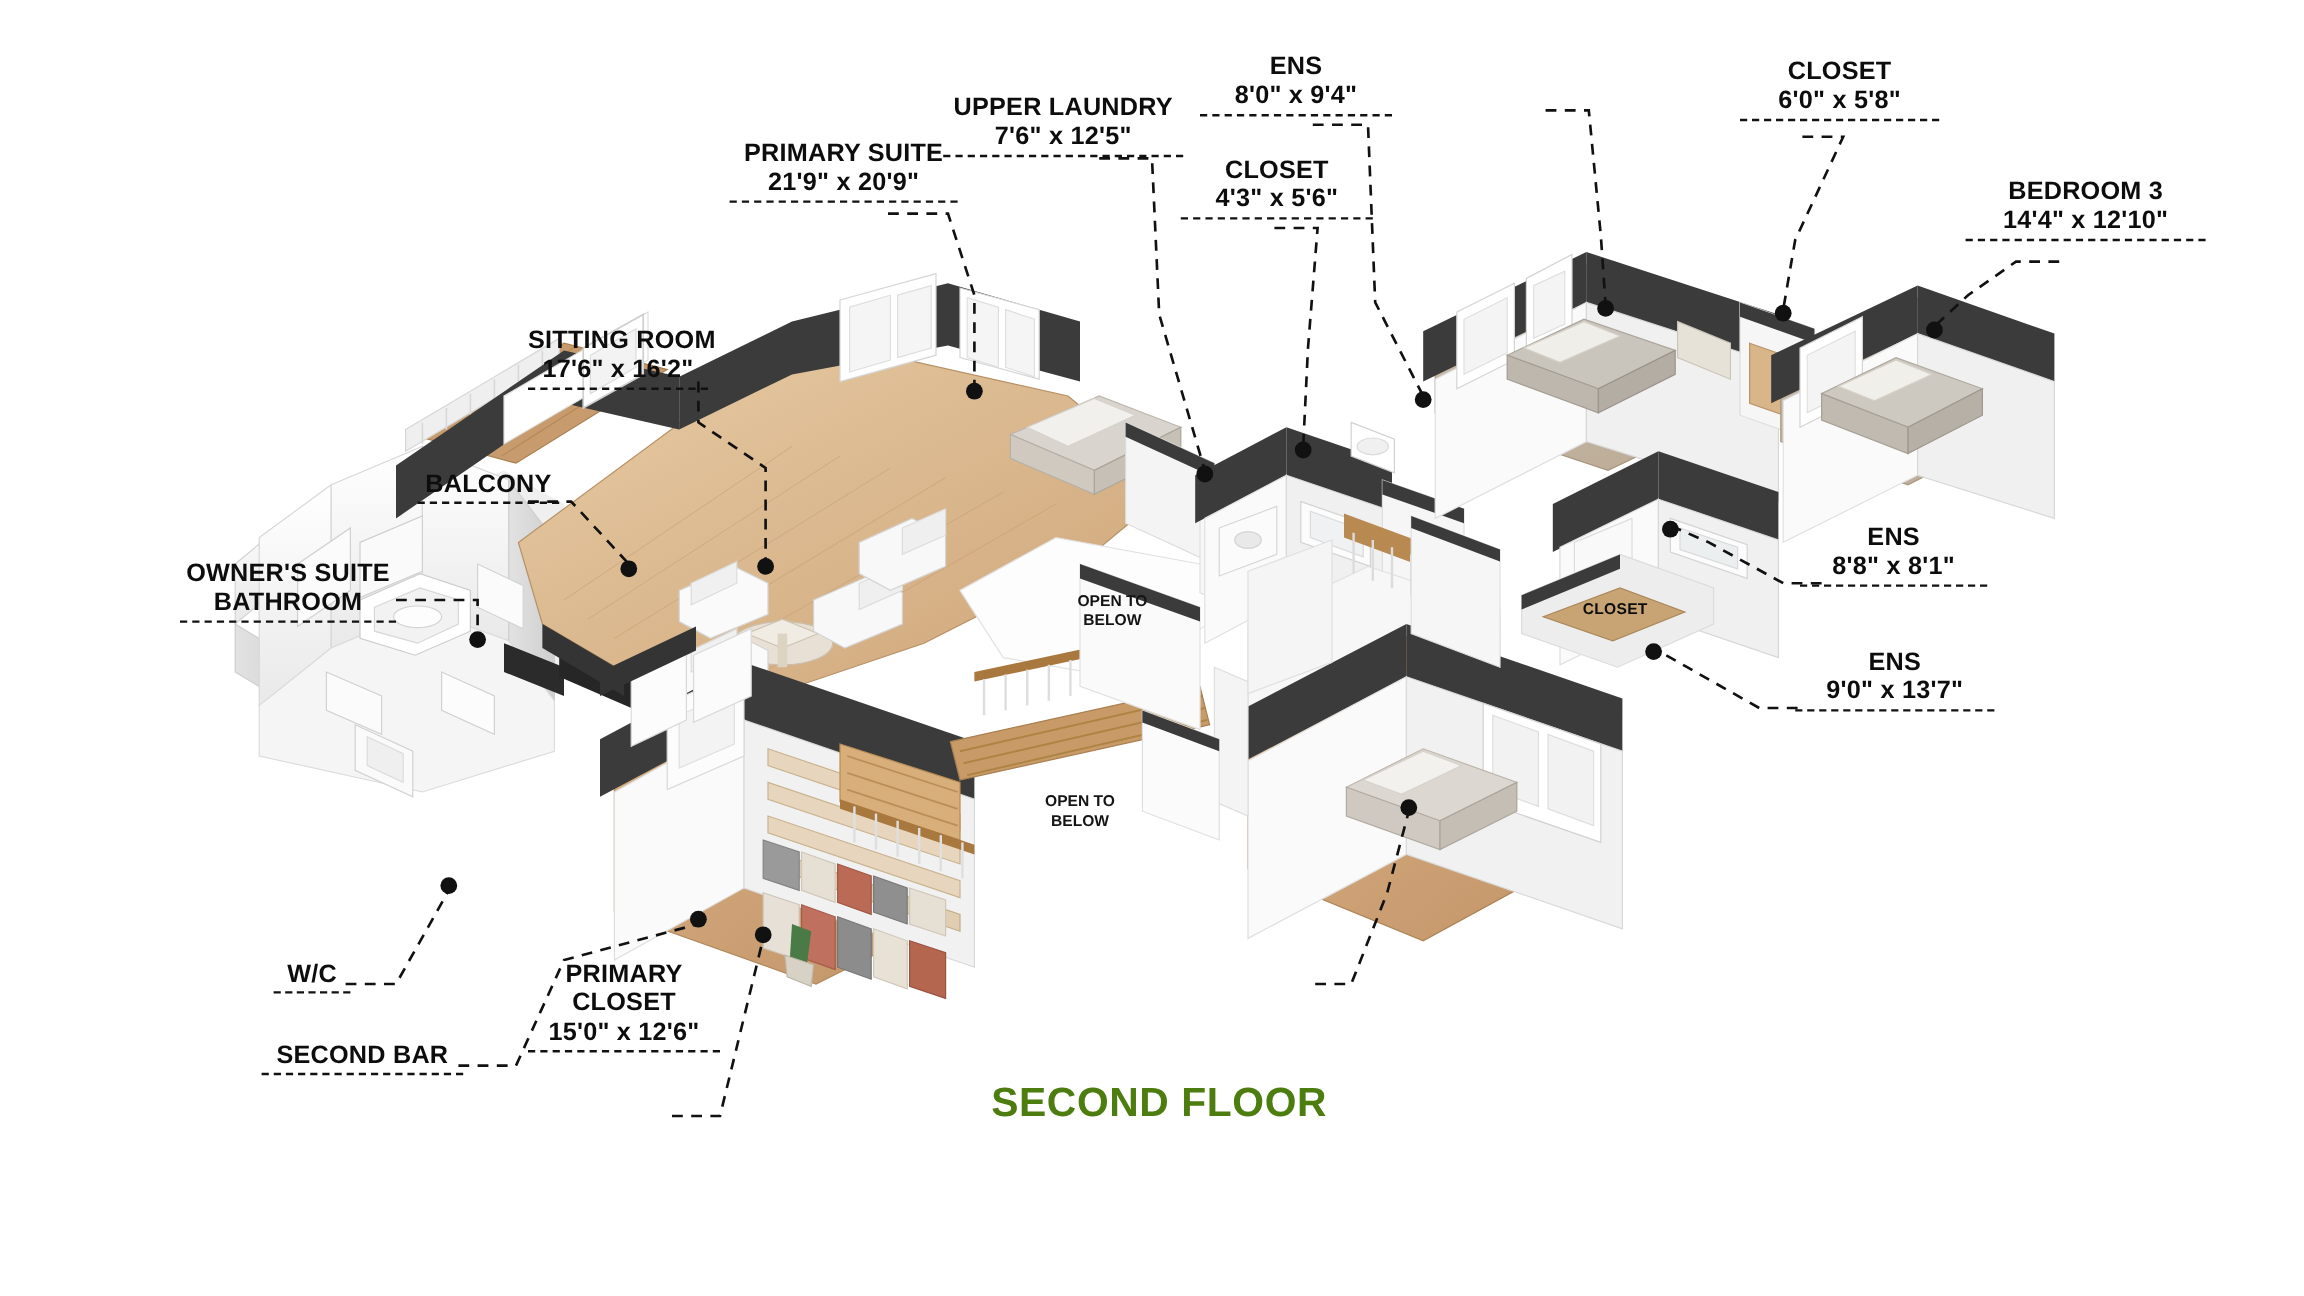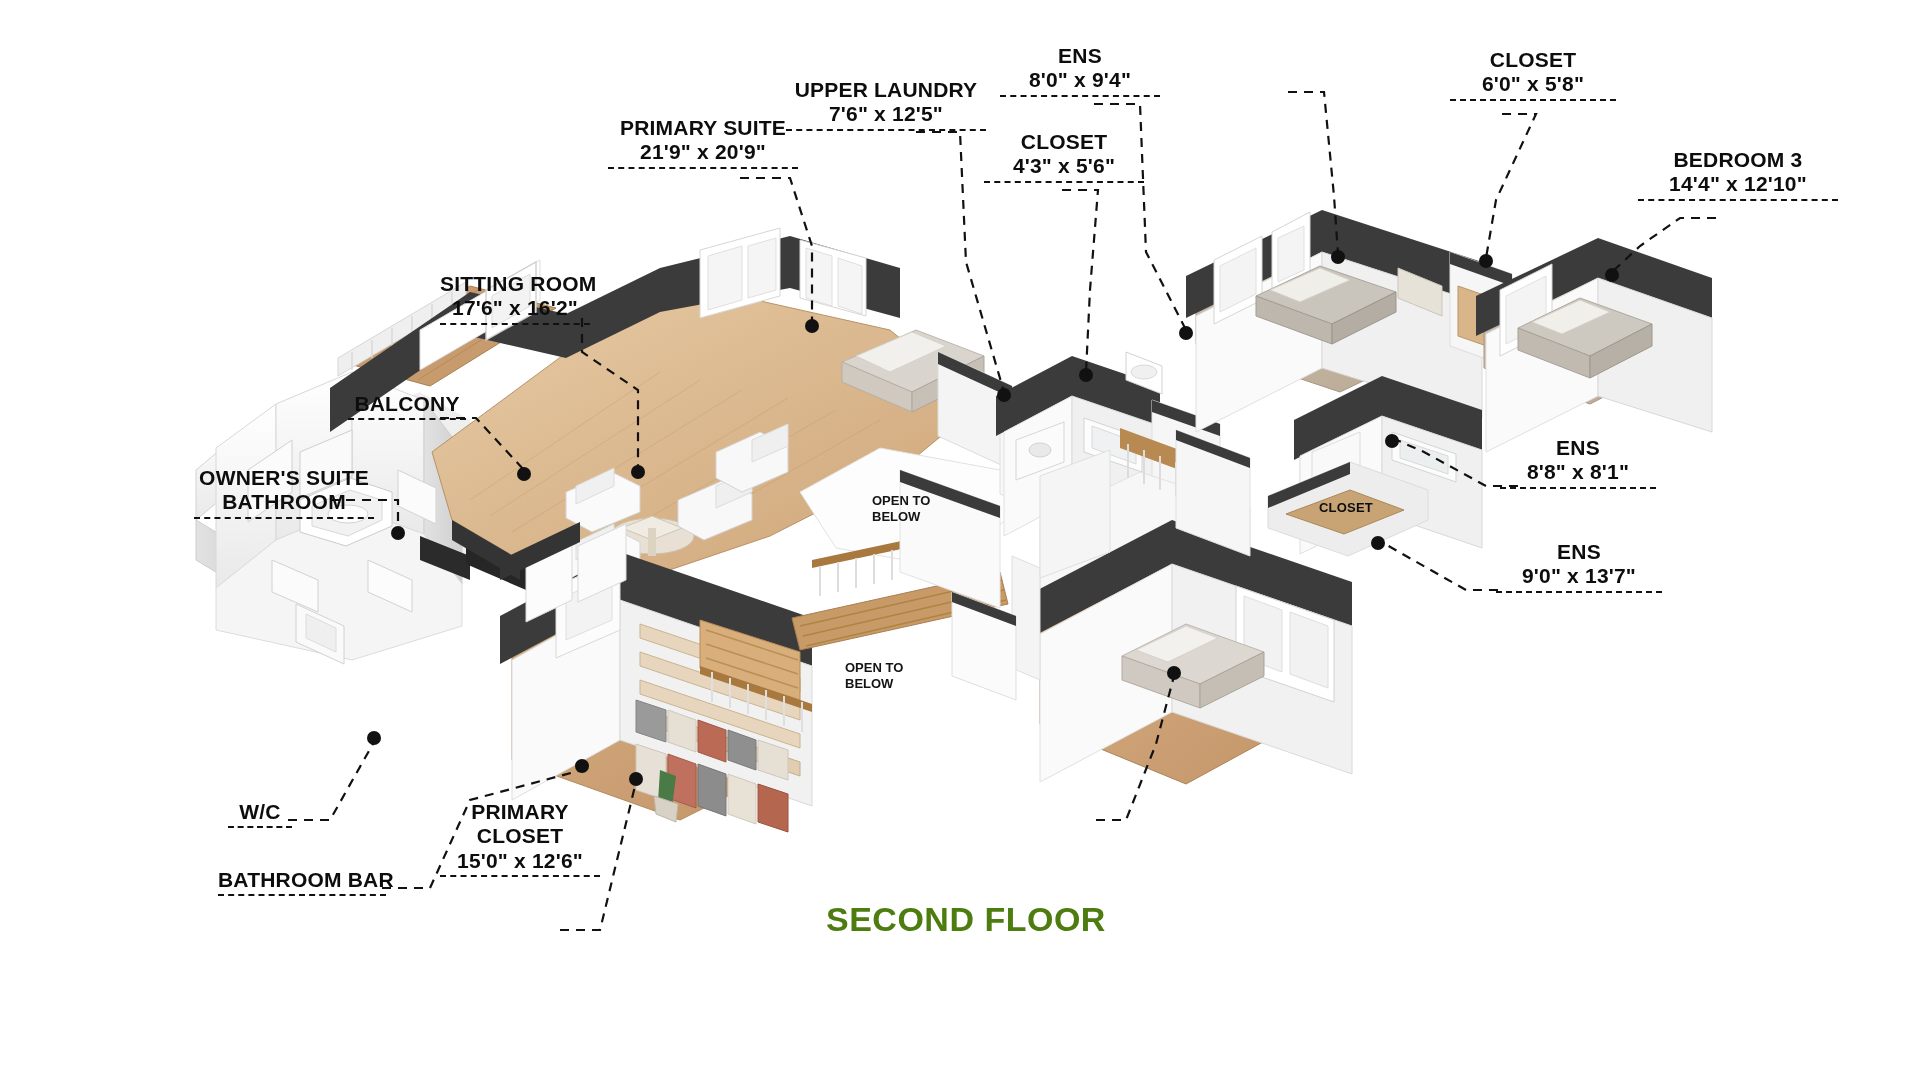--- a/index.html
+++ b/index.html
@@ -12,21 +12,21 @@
   svg.plan{position:absolute;left:0;top:0;width:1920px;height:1080px;}
 
   
   .lbl{position:absolute;text-align:center;white-space:nowrap;
        font-weight:700;letter-spacing:.2px;line-height:1.16;color:#0d0d0d;}
   .lbl .nm{display:block;font-size:21px;font-weight:700;}
   .lbl .dm{display:block;font-size:21px;font-weight:700;}
   .lbl.tiny .nm{font-size:13px;font-weight:600;}
   .lbl .rule{display:block;height:0;border-top:2.2px dashed #111;margin-top:2px;}
 
-  .otb{position:absolute;white-space:nowrap;
+  .otb{position:absolute;text-align:center;white-space:nowrap;
        font-size:13px;font-weight:700;line-height:1.25;color:#141414;}
 
   
   #footer{position:absolute;left:0;bottom:0;width:1920px;}
   #floor-title{position:absolute;left:826px;top:900px;font-size:34px;font-weight:800;
                letter-spacing:.5px;color:#4d7c0f;}
 </style>
 </head>
 <body>
 
@@ -383,21 +383,21 @@
       <circle cx="1086" cy="375" r="7"></circle>
       <circle cx="1338" cy="257" r="7"></circle>
       <circle cx="1486" cy="261" r="7"></circle>
       <circle cx="1612" cy="275" r="7"></circle>
       <circle cx="1392" cy="441" r="7"></circle>
       <circle cx="1378" cy="543" r="7"></circle>
       <circle cx="1174" cy="673" r="7"></circle>
     </g>
   </svg>
 
-  <div class="lbl" style="left:150px;top:466px;width:180px;margin-left:44px;">
+  <div class="lbl" style="left:150px;top:466px;width:180px;">
     <span class="nm">OWNER'S SUITE</span>
     <span class="nm">BATHROOM</span>
     <span class="rule"></span>
   </div>
 
   <div class="lbl" style="left:440px;top:272px;width:150px;">
     <span class="nm">SITTING ROOM</span>
     <span class="dm">17'6" x 16'2"</span>
     <span class="rule"></span>
   </div>
@@ -406,21 +406,21 @@
     <span class="nm">BALCONY</span>
     <span class="rule"></span>
   </div>
 
   <div class="lbl" style="left:228px;top:800px;width:64px;">
     <span class="nm">W/C</span>
     <span class="rule"></span>
   </div>
 
   <div class="lbl" style="left:218px;top:868px;width:168px;">
-    <span class="nm">BATHROOM BAR</span>
+    <span class="nm">SECOND BAR</span>
     <span class="rule"></span>
   </div>
 
   <div class="lbl" style="left:440px;top:800px;width:160px;">
     <span class="nm">PRIMARY</span>
     <span class="nm">CLOSET</span>
     <span class="dm">15'0" x 12'6"</span>
     <span class="rule"></span>
   </div>
 

